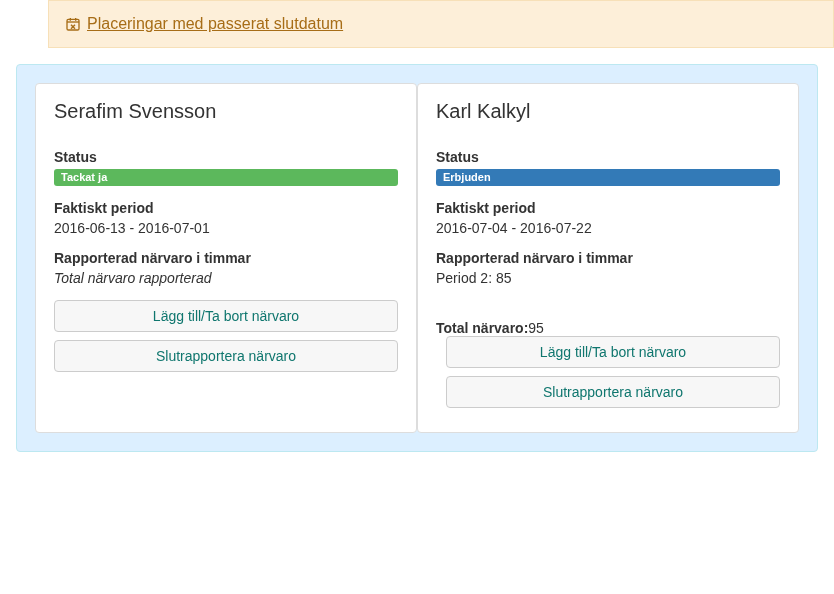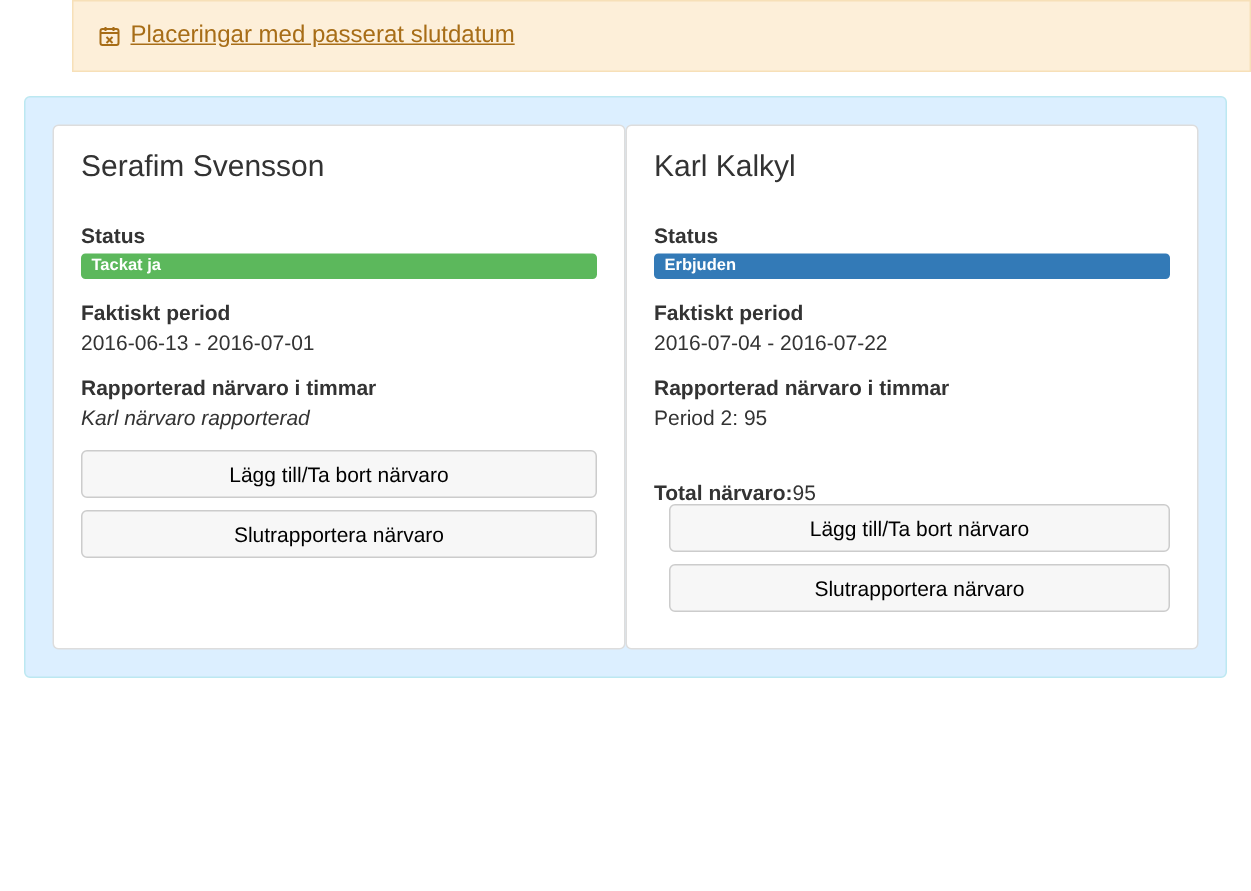--- a/index.html
+++ b/index.html
@@ -82,21 +82,21 @@
     .italic { font-style: italic; }
     .btn {
       display: block;
       width: 100%;
       background: #f7f7f7;
       border: 1px solid #ccc;
       border-radius: 4px;
       padding: 7px 12px;
       font-size: 14px;
       text-align: center;
-      color: #000000;
+      color: #0f766e;
       cursor: pointer;
       margin-bottom: 8px;
     }
     .total-row {
       font-size: 14px;
       margin-top: 20px;
     }
     .total-row strong { font-weight: 700; }
     .btn-stack-right {
       margin-left: auto;
@@ -126,37 +126,37 @@
   <div class="card">
     <div class="card-title">Serafim Svensson</div>
 
     <div class="section-label">Status</div>
     <span class="badge badge-green">Tackat ja</span>
 
     <div class="section-label">Faktiskt period</div>
     <div class="value-text">2016-06-13 - 2016-07-01</div>
 
     <div class="section-label">Rapporterad närvaro i timmar</div>
-    <div class="value-text italic">Karl närvaro rapporterad</div>
+    <div class="value-text italic">Total närvaro rapporterad</div>
 
     <button class="btn">Lägg till/Ta bort närvaro</button>
     <button class="btn">Slutrapportera närvaro</button>
   </div>
 
   <div class="card">
     <div class="card-title">Karl Kalkyl</div>
 
     <div class="section-label">Status</div>
     <span class="badge badge-blue">Erbjuden</span>
 
     <div class="section-label">Faktiskt period</div>
     <div class="value-text">2016-07-04 - 2016-07-22</div>
 
     <div class="section-label">Rapporterad närvaro i timmar</div>
-    <div class="value-text">Period 2: 95</div>
+    <div class="value-text">Period 2: 85</div>
 
     <div class="total-row">
       <strong>Total närvaro:</strong><span>95</span>
     </div>
 
     <button class="btn btn-stack-right">Lägg till/Ta bort närvaro</button>
     <button class="btn btn-stack-right">Slutrapportera närvaro</button>
   </div>
 
 </div>

